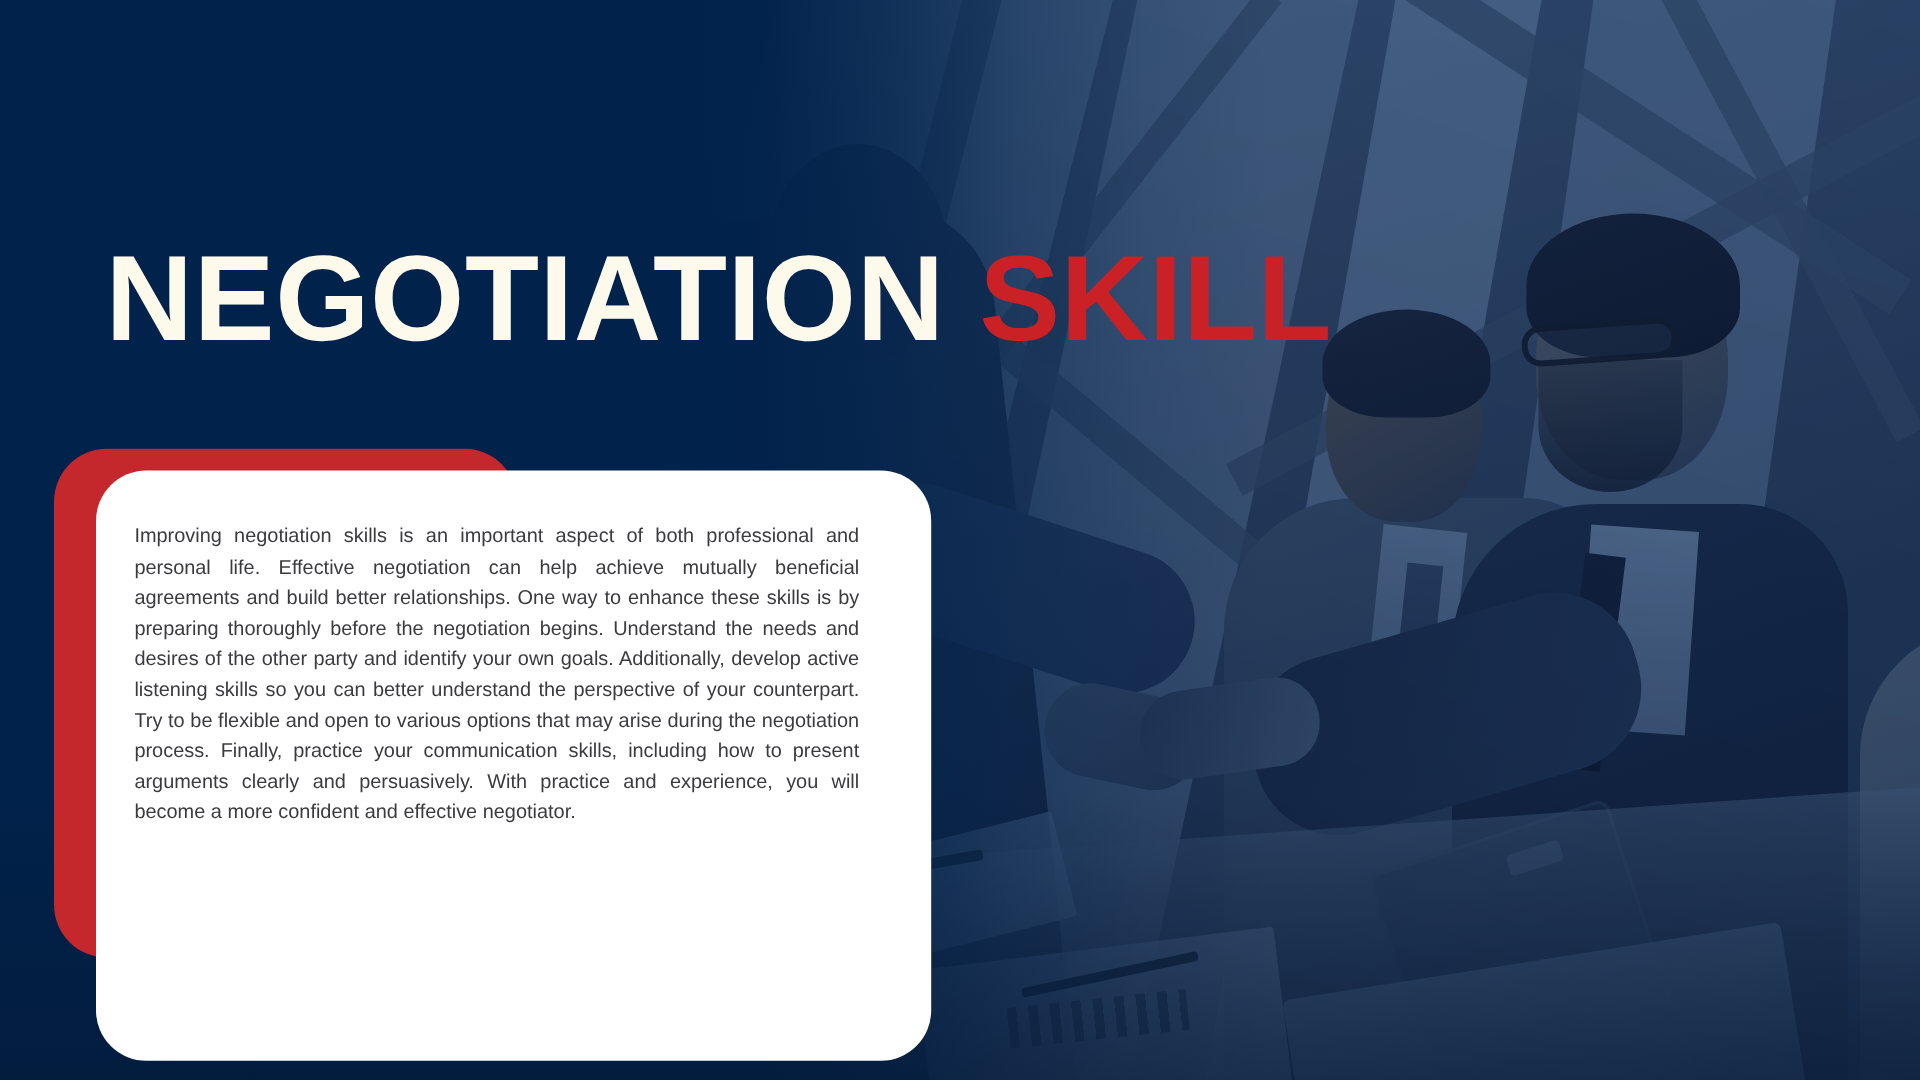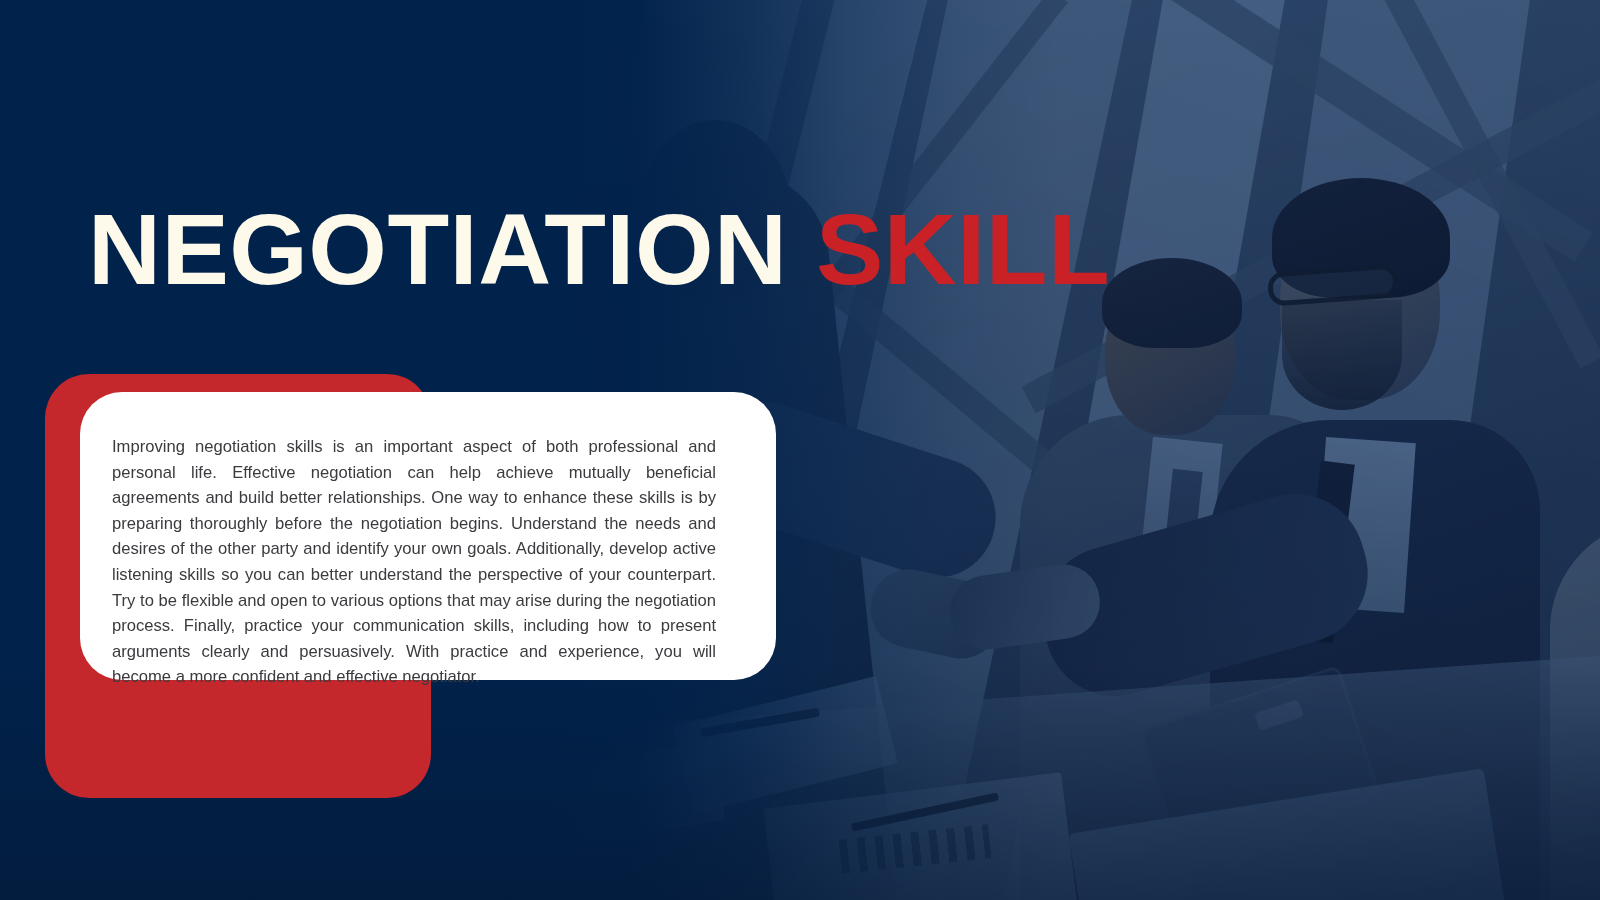--- a/index.html
+++ b/index.html
@@ -258,21 +258,21 @@
     width: 386px;
     height: 424px;
     background: #c4272c;
     border-radius: 44px;
   }
   .card {
     position: absolute;
     left: 80px;
     top: 392px;
     width: 696px;
-    height: 288px;
+    height: 492px;
     background: #ffffff;
     border-radius: 42px;
   }
   .card-body {
     position: absolute;
     left: 32px;
     top: 42px;
     width: 604px;
     font-size: 16.6px;
     line-height: 25.6px;

